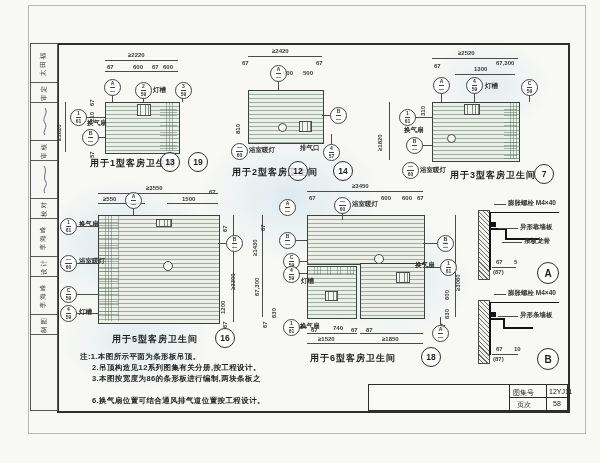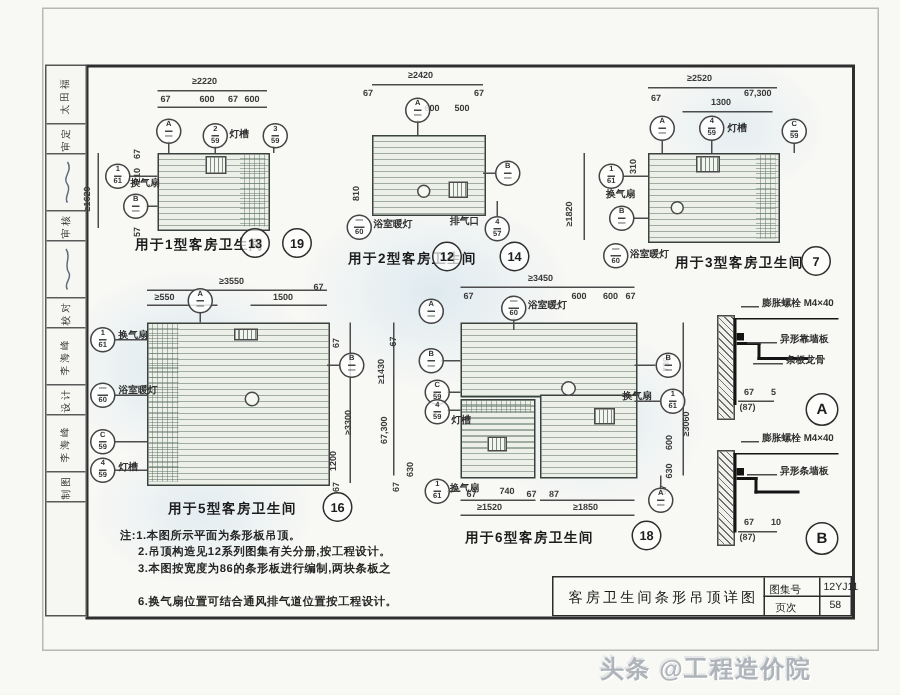--- a/index.html
+++ b/index.html
@@ -435,22 +435,20 @@
     <span class="note" style="left:80px;top:352px;">注:1.本图所示平面为条形板吊顶。</span>
     <span class="note" style="left:92px;top:363px;">2.吊顶构造见12系列图集有关分册,按工程设计。</span>
     <span class="note" style="left:92px;top:374px;">3.本图按宽度为86的条形板进行编制,两块条板之</span>
     <span class="note" style="left:92px;top:396px;">6.换气扇位置可结合通风排气道位置按工程设计。</span>
   </div>
 
   <div class="tb" style="left:368px;top:384px;width:198px;height:25px;">
     <div class="line" style="left:140px;top:0;width:1px;height:25px;background:#2c2c2c;"></div>
     <div class="line" style="left:177px;top:0;width:1px;height:25px;background:#2c2c2c;"></div>
     <div class="line" style="left:140px;top:12px;width:58px;height:1px;background:#2c2c2c;"></div>
-    <span class="tbtext" style="left:10px;top:7px;">客房卫生间条形吊顶详图</span>
     <span class="tbsmall" style="left:144px;top:3px;">图集号</span>
     <span class="tbsmall" style="left:180px;top:3px;">12YJ11</span>
     <span class="tbsmall" style="left:148px;top:15px;">页次</span>
     <span class="tbsmall" style="left:184px;top:15px;">58</span>
   </div>
 
-  <span class="wm" style="left:400px;top:436px;">头条 @工程造价院</span>
 
 </div>
 
 </body></html>

